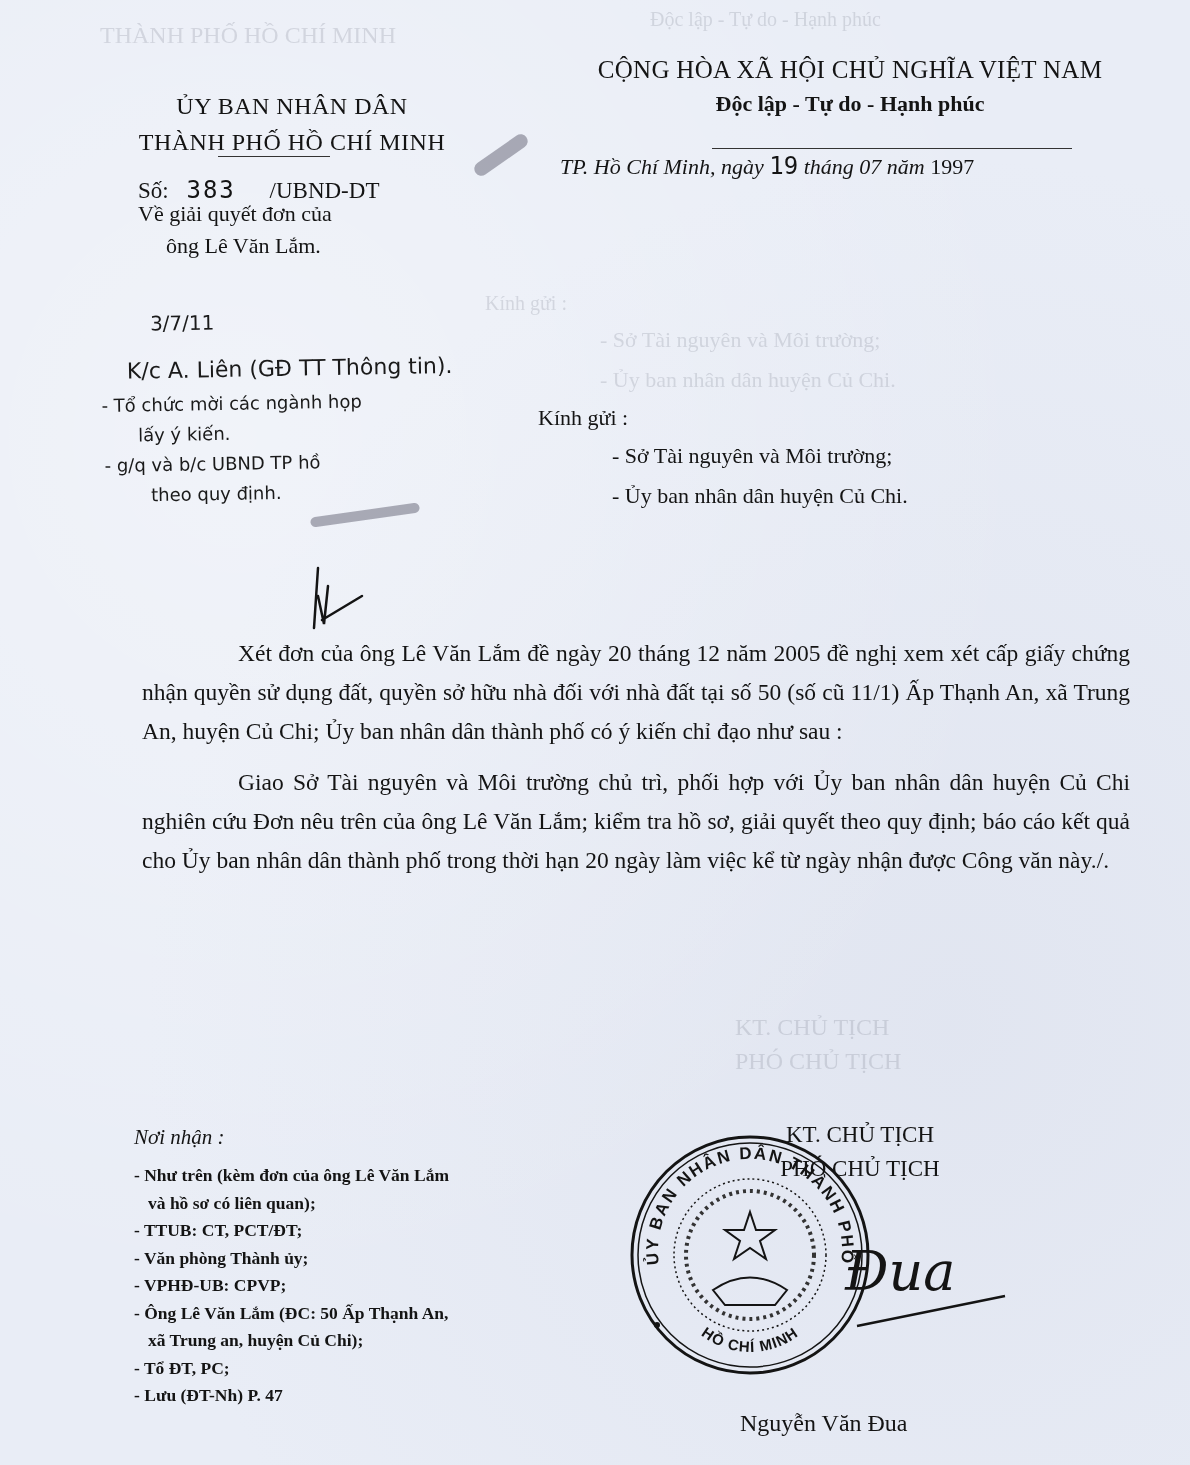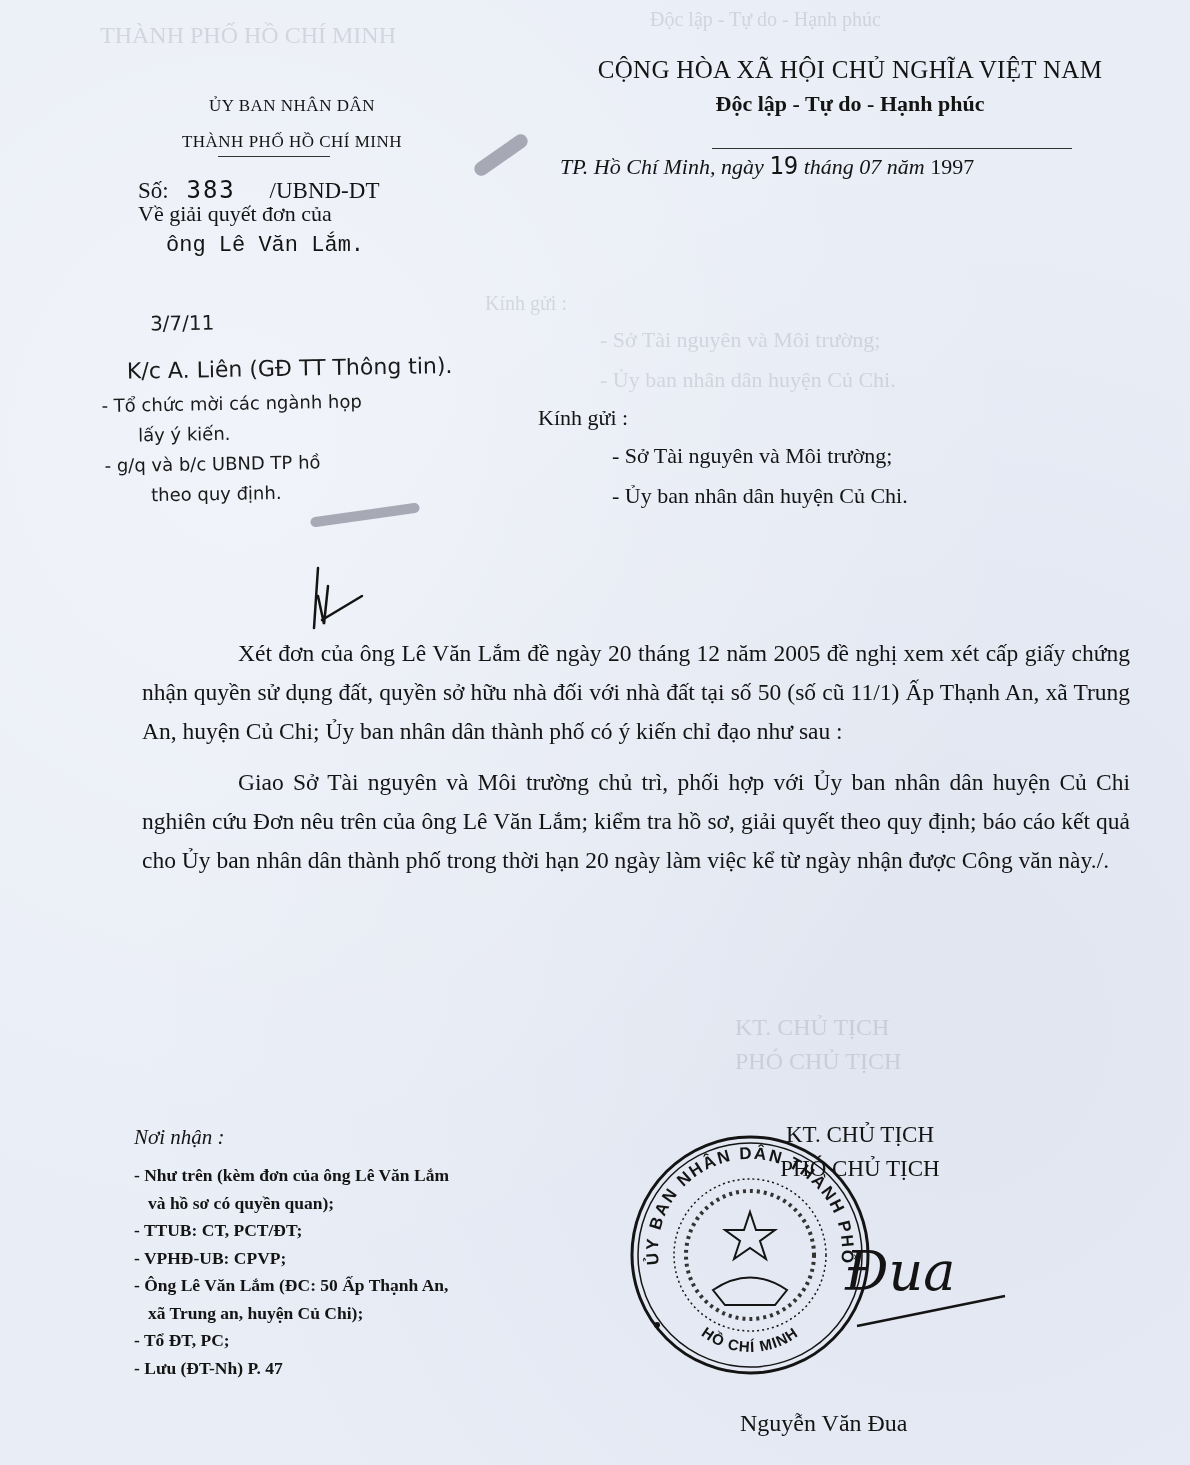--- a/index.html
+++ b/index.html
@@ -7,21 +7,21 @@
     width:1190px; height:1465px; position:relative; overflow:hidden;
     background:#e9edf6;
     background-image:
       radial-gradient(ellipse at 20% 30%, rgba(255,255,255,0.35), transparent 60%),
       radial-gradient(ellipse at 80% 70%, rgba(210,215,230,0.35), transparent 60%);
     color:#141414;
     font-family:"Liberation Serif", "DejaVu Serif", serif;
   }
   .abs { position:absolute; }
   .ghost { color:rgba(90,95,110,0.18); font-family:"Liberation Serif", serif; }
-  .hdr-left { left:92px; top:88px; width:400px; text-align:center; font-size:17px; line-height:36px; letter-spacing:0.5px; }
+  .hdr-left { left:92px; top:88px; width:400px; text-align:center; font-size:24px; line-height:36px; letter-spacing:0.5px; }
   .hdr-right { left:540px; top:52px; width:620px; text-align:center; }
   .nation { font-size:25px; letter-spacing:0.3px; line-height:36px; }
   .motto { font-size:22px; font-weight:bold; line-height:32px; }
   .rule { height:1px; background:#333; }
   .date-line { left:560px; top:152px; font-style:italic; font-size:22px; }
   .date-line .hand { font-family:"DejaVu Sans Mono", monospace; font-style:normal; font-size:24px; }
   .so { left:138px; top:160px; font-size:23px;margin-top:16px; }
   .so .num { font-family:"DejaVu Sans Mono", monospace; font-size:24px; letter-spacing:2px; margin:0 28px 0 12px; }
   .subject { left:138px; top:198px; font-size:22px; line-height:32px; }
   .handnote { font-family:"DejaVu Sans", sans-serif; color:#1a1a1a; font-size:18px; line-height:30px; transform:rotate(-1deg); }
@@ -54,21 +54,21 @@
 </div>
 <div class="abs rule" style="left:218px;top:156px;width:112px;"></div>
 
 <div class="abs so">
   <span>Số:</span>
   <span class="num">383</span>
   <span>/UBND-DT</span>
 </div>
 <div class="abs subject">
   <div>Về giải quyết đơn của</div>
-  <div style="padding-left:28px;font-family:Liberation Mono, monospace;">ông Lê Văn Lắm.</div>
+  <div style="padding-left:28px;">ông Lê Văn Lắm.</div>
 </div>
 <div class="abs smear"></div>
 
 <div class="abs hdr-right">
   <div class="nation">CỘNG HÒA XÃ HỘI CHỦ NGHĨA VIỆT NAM</div>
   <div class="motto">Độc lập - Tự do - Hạnh phúc</div>
 </div>
 <div class="abs rule" style="left:712px;top:148px;width:360px;"></div>
 <div class="abs date-line">
   <span>TP. Hồ Chí Minh, ngày</span>
@@ -99,22 +99,23 @@
 </div>
 
 <div class="abs body-text">
   <p>Xét đơn của ông Lê Văn Lắm đề ngày 20 tháng 12 năm 2005 đề nghị xem xét cấp giấy chứng nhận quyền sử dụng đất, quyền sở hữu nhà đối với nhà đất tại số 50 (số cũ 11/1) Ấp Thạnh An, xã Trung An, huyện Củ Chi; Ủy ban nhân dân thành phố có ý kiến chỉ đạo như sau :</p>
   <p>Giao Sở Tài nguyên và Môi trường chủ trì, phối hợp với Ủy ban nhân dân huyện Củ Chi nghiên cứu Đơn nêu trên của ông Lê Văn Lắm; kiểm tra hồ sơ, giải quyết theo quy định; báo cáo kết quả cho Ủy ban nhân dân thành phố trong thời hạn 20 ngày làm việc kể từ ngày nhận được Công văn này./.</p>
 </div>
 
 <div class="abs noi-nhan-title">Nơi nhận :</div>
 <div class="abs noi-nhan">
   <div>- Như trên (kèm đơn của ông Lê Văn Lắm</div>
-  <div style="padding-left:14px;">  và hồ sơ có quyền quan);</div>
+  <div style="padding-left:14px;">  và hồ sơ có liên quan);</div>
   <div>- TTUB: CT, PCT/ĐT;</div>
+  <div>- Văn phòng Thành ủy;</div>
   <div>- VPHĐ-UB: CPVP;</div>
   <div>- Ông Lê Văn Lắm (ĐC: 50 Ấp Thạnh An,</div>
   <div style="padding-left:14px;">  xã Trung an, huyện Củ Chi);</div>
   <div>- Tổ ĐT, PC;</div>
   <div>- Lưu (ĐT-Nh) P. 47</div>
 </div>
 
 <svg class="abs stamp" viewBox="0 0 250 250">
   <defs>
     <path id="arcTop" d="M 35 140 A 92 92 0 1 1 215 140"></path>

